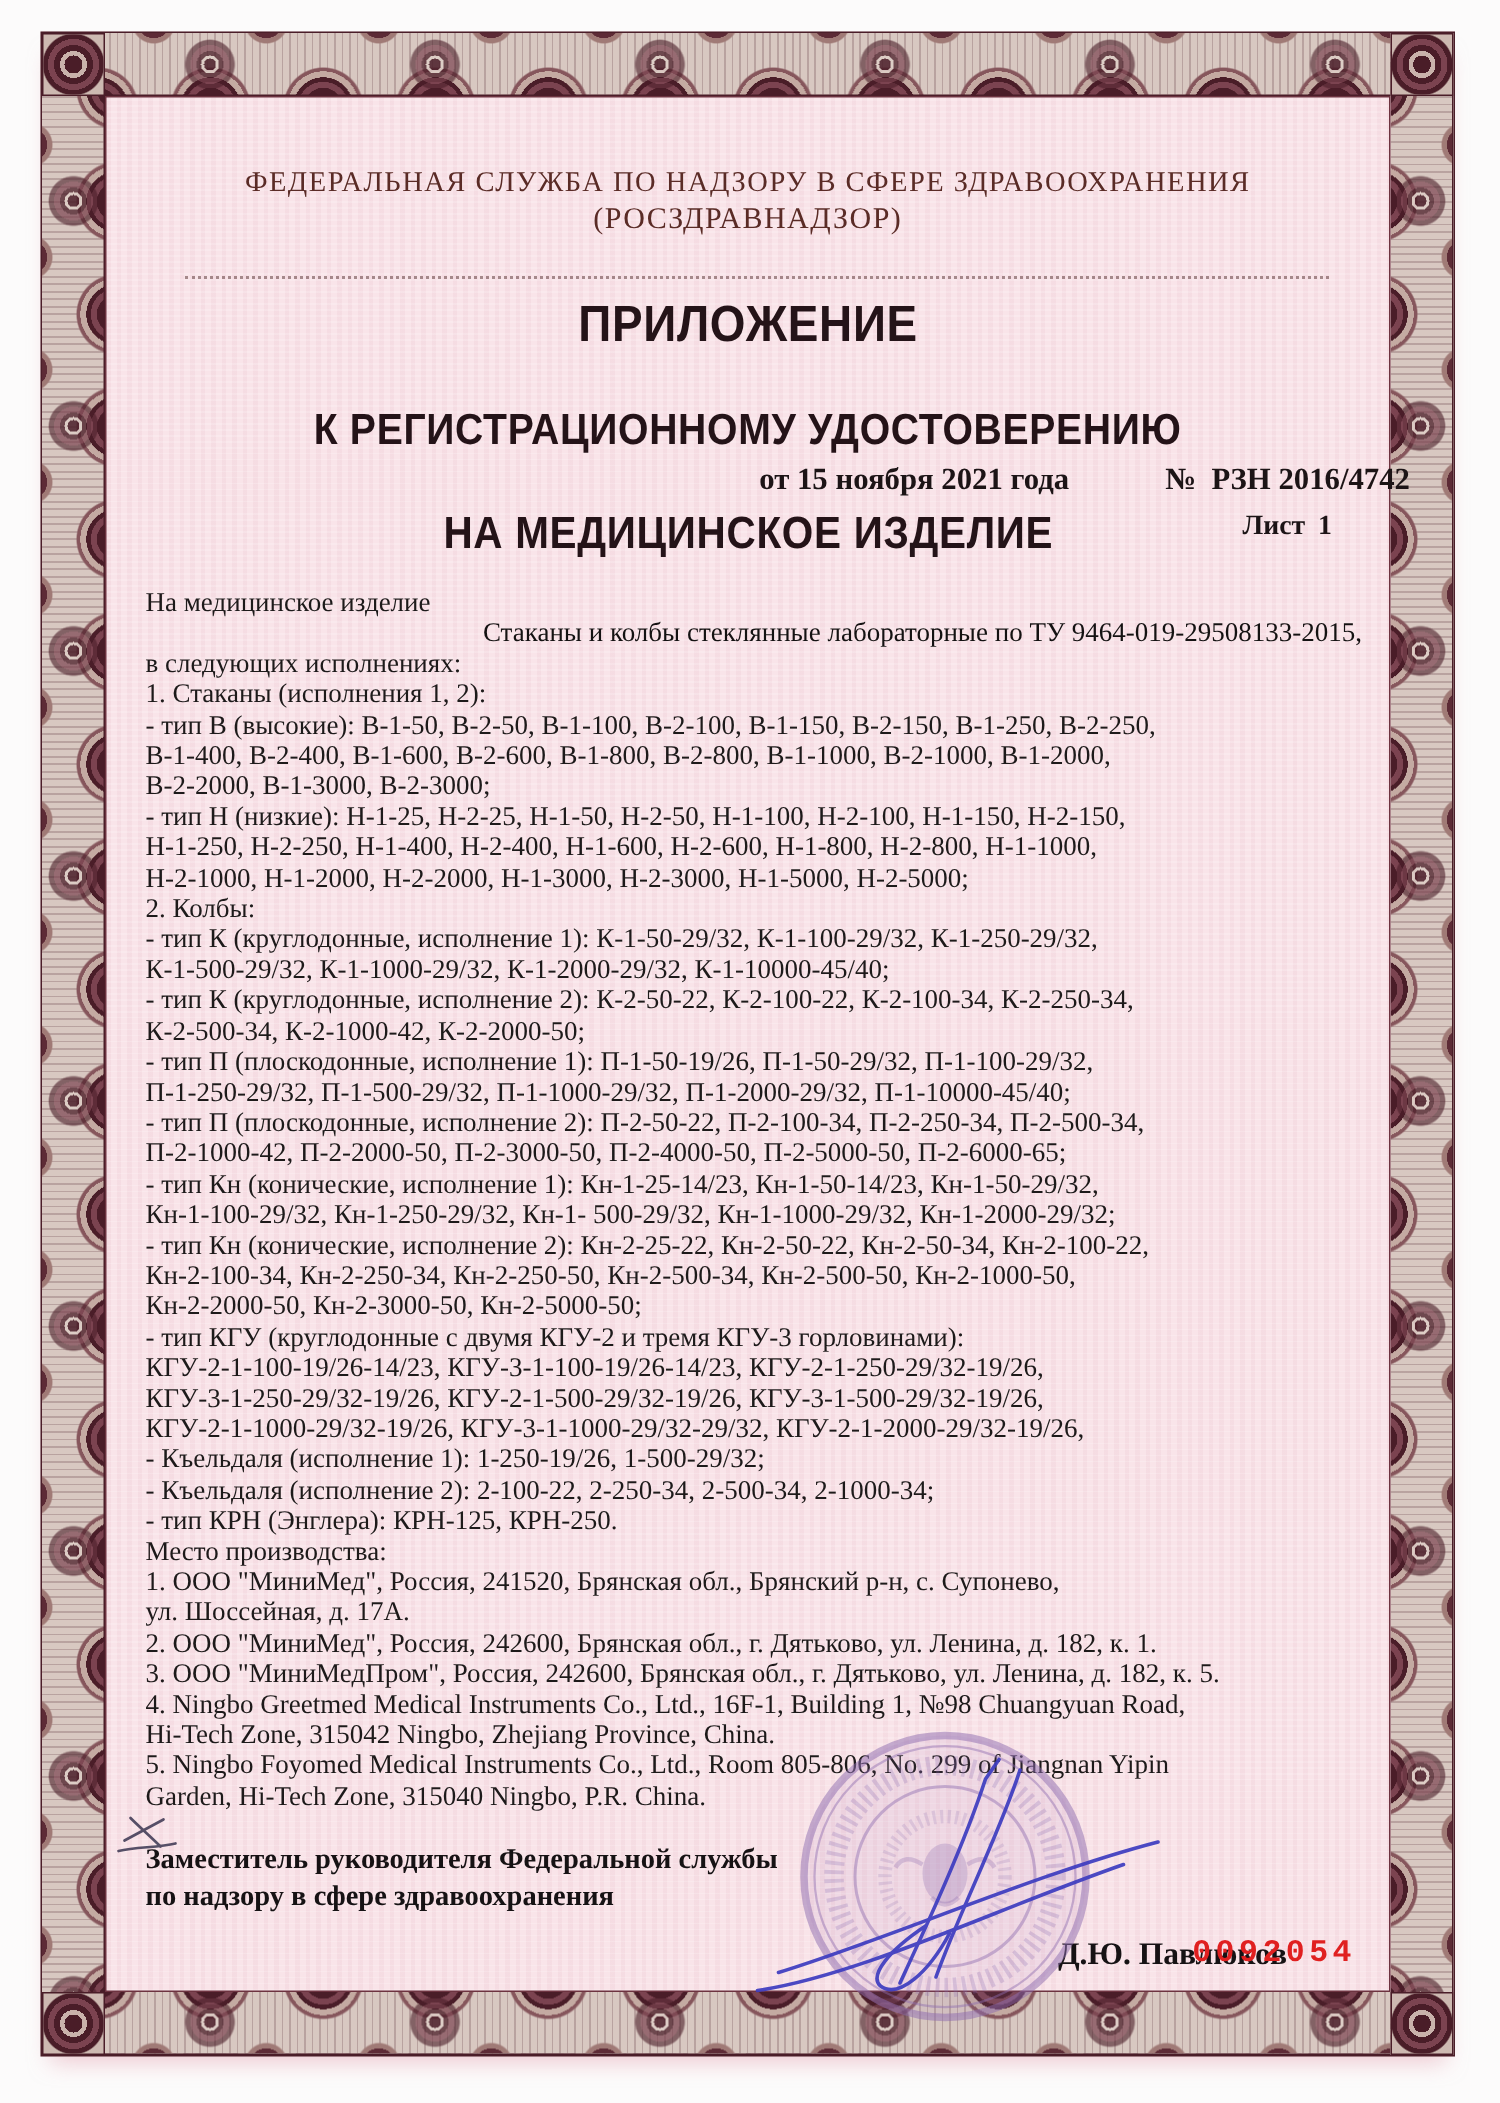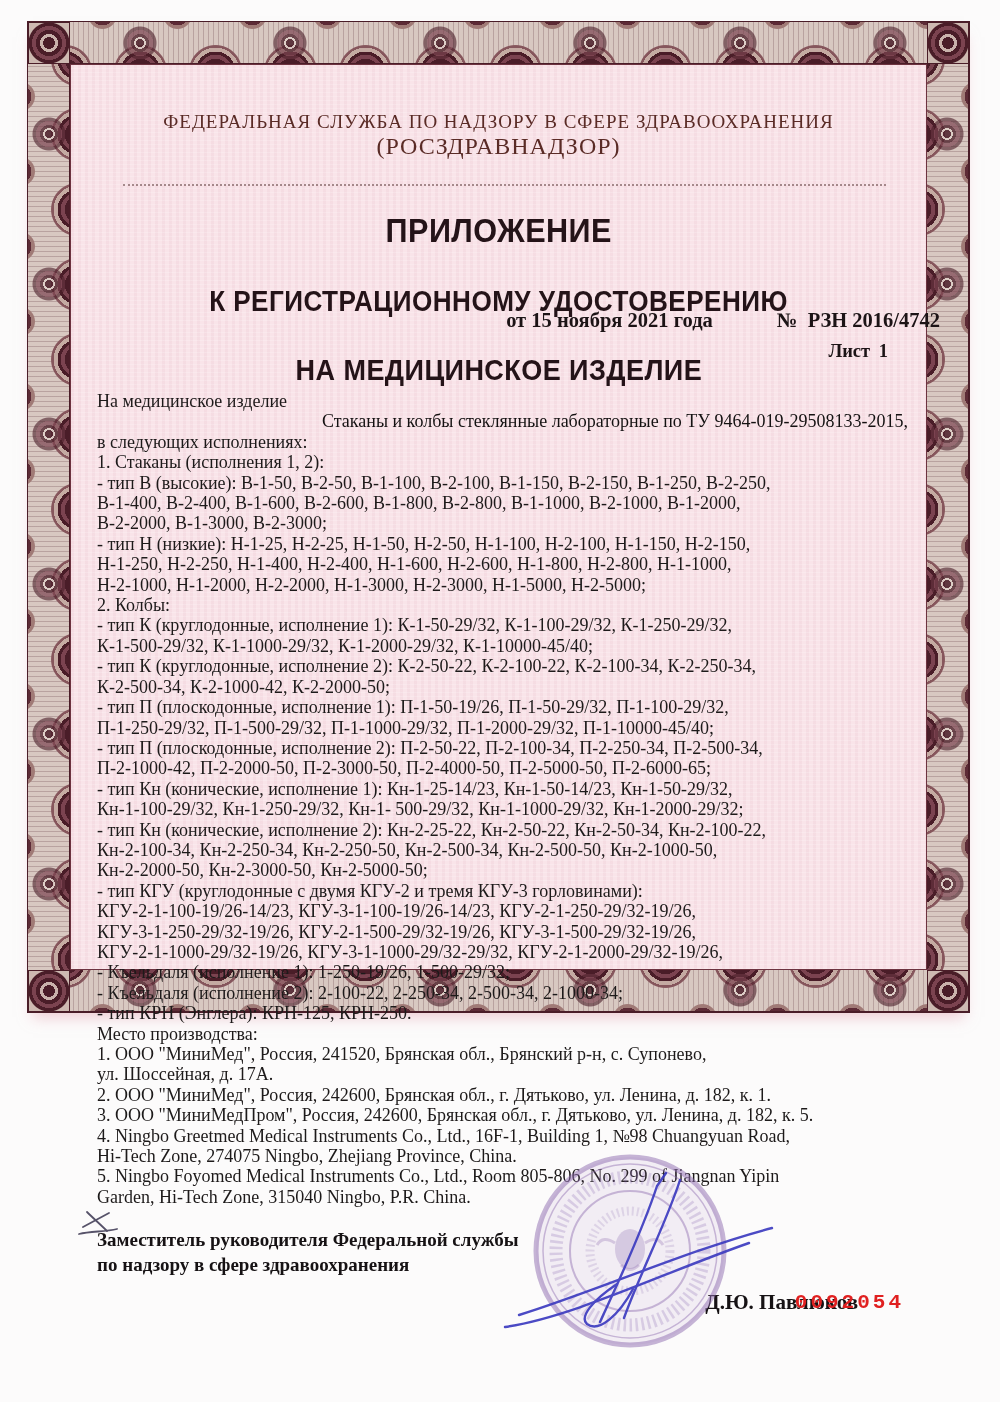--- a/index.html
+++ b/index.html
@@ -7,21 +7,21 @@
   body {
     font-family:"Liberation Serif", serif;
     background:#fbfbfb;
     position:relative;
     overflow:hidden;
   }
   .page { position:absolute; inset:0; background:#fcfbfb; }
 
   
   .cert {
-    position:absolute; left:27px; top:21px; width:943px; height:992px;
+    position:absolute; left:27px; top:21px; width:943px; height:1350px;
     background:#efdcd9;
     border:1.5px solid #4a1d28;
     box-shadow:0 10px 14px -6px rgba(225,160,175,.55);
   }
 
   
   .band { position:absolute; background-color:#d8c8c1; }
   .band-top, .band-bottom {
     left:0; right:0; height:42px;
     background-image:
@@ -61,31 +61,31 @@
     position:absolute; inset:42px;
     background-color:#f9e4e9;
     background-image:
       repeating-linear-gradient(0deg, rgba(255,255,255,.18) 0 1px, rgba(0,0,0,0) 1px 4px),
       repeating-linear-gradient(90deg, rgba(236,200,210,.28) 0 3px, rgba(0,0,0,0) 3px 7px);
     border:1.5px solid #6d3340;
   }
 
   .agency { position:absolute; top:44px; left:0; right:0; text-align:center; color:#5a2b26; }
   .agency-l1 { font-size:19px; letter-spacing:1px; line-height:25px; }
-  .agency-l2 { font-size:24px; letter-spacing:1px; line-height:24px; }
+  .agency-l2 { font-size:20px; letter-spacing:1px; line-height:24px; }
 
   .dashed-sep { position:absolute; top:119px; left:52px; right:40px; height:0; border-top:2px dotted rgba(96,62,62,.55); }
 
   .doc-title { position:absolute; top:129px; left:0; right:0; text-align:center; color:#241318; font-family:"Liberation Sans", sans-serif; font-weight:700; }
   .doc-title .t1 { font-size:34px; line-height:37px; display:inline-block; transform:scaleX(.9); letter-spacing:.5px; }
   .doc-title .t2 { font-size:29px; line-height:34px; display:inline-block; transform:scaleX(.9); letter-spacing:.5px; }
   .doc-title .t3 { font-size:30px; line-height:34px; display:inline-block; transform:scaleX(.9); letter-spacing:.5px; }
   .doc-title > div { line-height:0; }
   .doc-title > div + div { margin-top:35px; }
-  .doc-title > div:first-child { margin-top:18px; }
+  .doc-title > div:first-child { margin-top:4px; }
 
   .meta-row { position:absolute; top:244px; left:0; right:0; display:flex; justify-content:flex-end; gap:64px; transform:translateX(14px); font-weight:700; font-size:20.5px; color:#1c1416; }
   .meta-num { white-space:pre; }
 
   .sheet-row { position:absolute; top:276px; right:38px; font-weight:700; font-size:18.5px; color:#1c1416; word-spacing:4px; }
 
   .body-text { position:absolute; top:326px; left:26px; right:18px; color:#1d1a1a; }
   .bline { font-size:18px; line-height:20.4px; white-space:nowrap; }
   .bline.b { font-weight:400; color:#141212;text-align:right; }
 
@@ -169,21 +169,21 @@
           <div class="bline">КГУ-2-1-1000-29/32-19/26, КГУ-3-1-1000-29/32-29/32, КГУ-2-1-2000-29/32-19/26,</div>
           <div class="bline">- Къельдаля (исполнение 1): 1-250-19/26, 1-500-29/32;</div>
           <div class="bline">- Къельдаля (исполнение 2): 2-100-22, 2-250-34, 2-500-34, 2-1000-34;</div>
           <div class="bline">- тип КРН (Энглера): КРН-125, КРН-250.</div>
           <div class="bline">Место производства:</div>
           <div class="bline">1. ООО "МиниМед", Россия, 241520, Брянская обл., Брянский р-н, с. Супонево,</div>
           <div class="bline">ул. Шоссейная, д. 17А.</div>
           <div class="bline">2. ООО "МиниМед", Россия, 242600, Брянская обл., г. Дятьково, ул. Ленина, д. 182, к. 1.</div>
           <div class="bline">3. ООО "МиниМедПром", Россия, 242600, Брянская обл., г. Дятьково, ул. Ленина, д. 182, к. 5.</div>
           <div class="bline">4. Ningbo Greetmed Medical Instruments Co., Ltd., 16F-1, Building 1, №98 Chuangyuan Road,</div>
-          <div class="bline">Hi-Tech Zone, 274075 Ningbo, Zhejiang Province, China.</div>
+          <div class="bline">Hi-Tech Zone, 315042 Ningbo, Zhejiang Province, China.</div>
           <div class="bline">5. Ningbo Foyomed Medical Instruments Co., Ltd., Room 805-806, No. 299 of Jiangnan Yipin</div>
           <div class="bline">Garden, Hi-Tech Zone, 315040 Ningbo, P.R. China.</div>
         </div>
 
       <div class="sig-block">
         <div class="sig-l">Заместитель руководителя Федеральной службы</div>
         <div class="sig-l">по надзору в сфере здравоохранения</div>
         <div class="sig-name">Д.Ю. Павлюков</div>
       </div>
 

